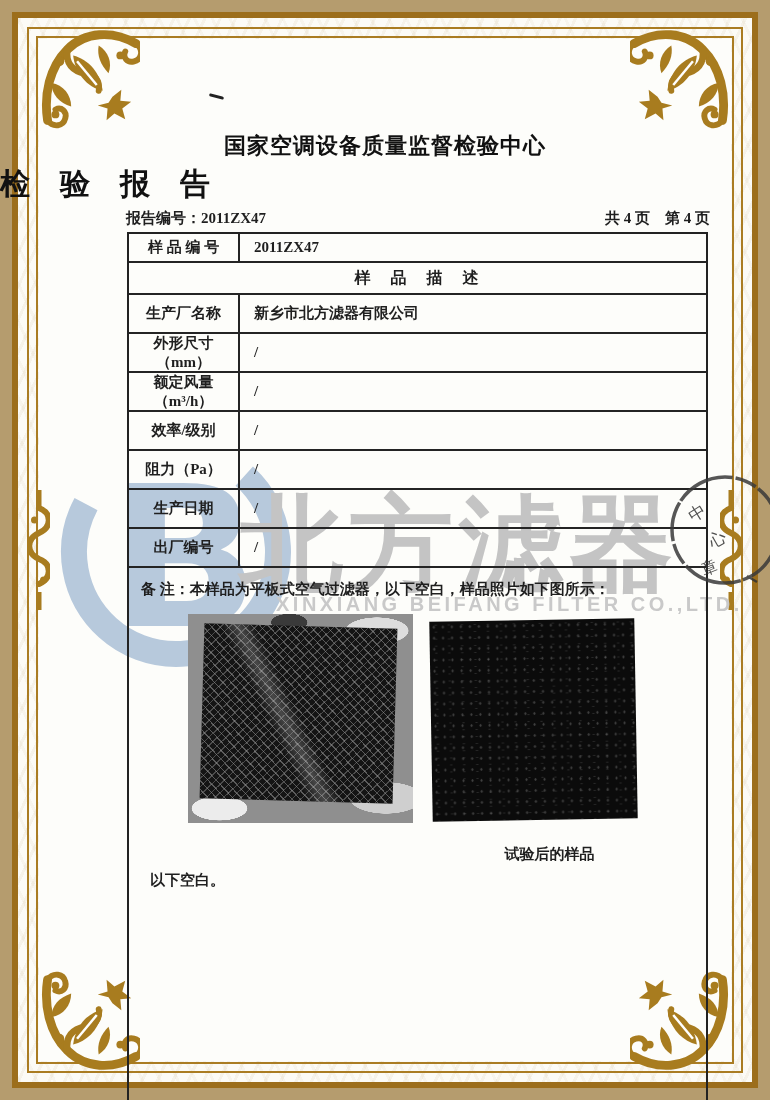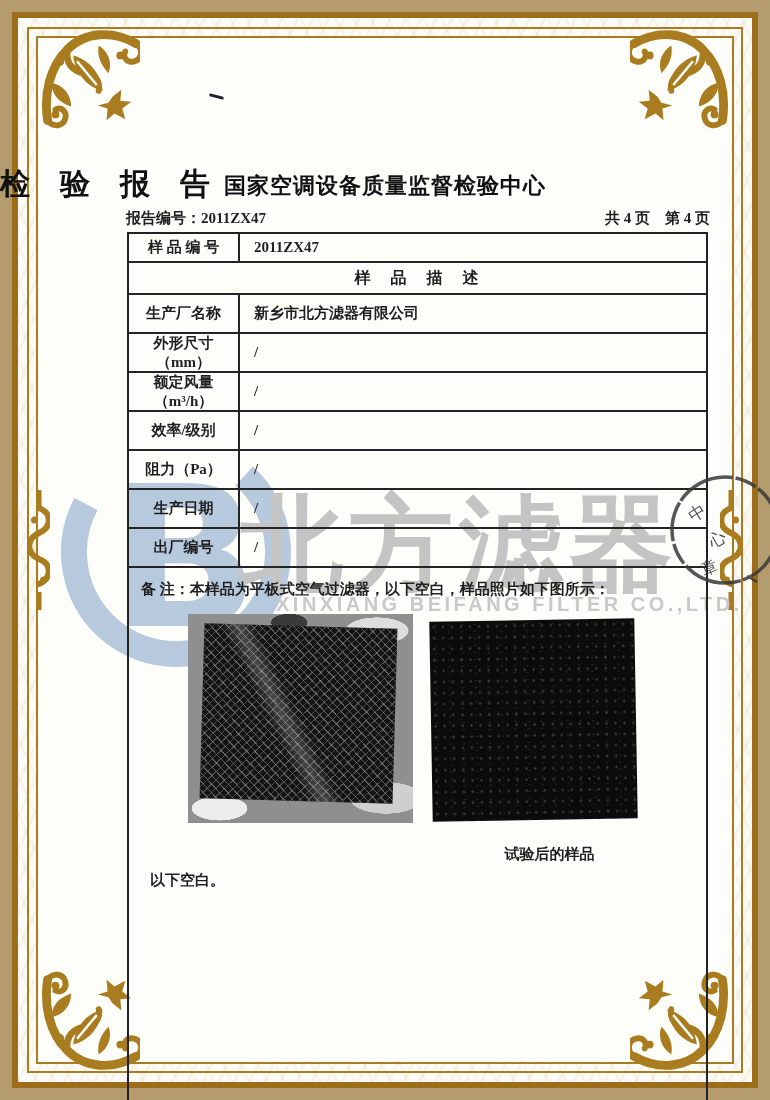--- a/index.html
+++ b/index.html
@@ -44,21 +44,21 @@
     font-weight:bold; font-size:20px; letter-spacing:3.5px; color:#c9c9c9; white-space:nowrap;
   }
 
   
   .content { position:absolute; inset:0; z-index:4; }
   .stray-mark { left:209px; top:95px; width:15px; height:3px; background:#222;
     border-radius:2px 3px 2px 3px; transform:rotate(14deg); }
   .doc-issuer {
     left:0; right:0; top:131px; text-align:center;
     font-family:"DejaVu Sans", sans-serif; font-weight:bold;
-    font-size:22px; letter-spacing:1px; color:#111;margin-top:40px;
+    font-size:22px; letter-spacing:1px; color:#111;
   }
   .doc-title {
     left:0; right:0; top:164px; text-align:left;
     font-family:Liberation Sans, sans-serif; font-weight:bold;
     font-size:30px; color:#111;
   }
   .header-row {
     left:126px; right:60px; top:209px; display:flex; justify-content:space-between;
     font-size:15px; font-weight:600;
   }

